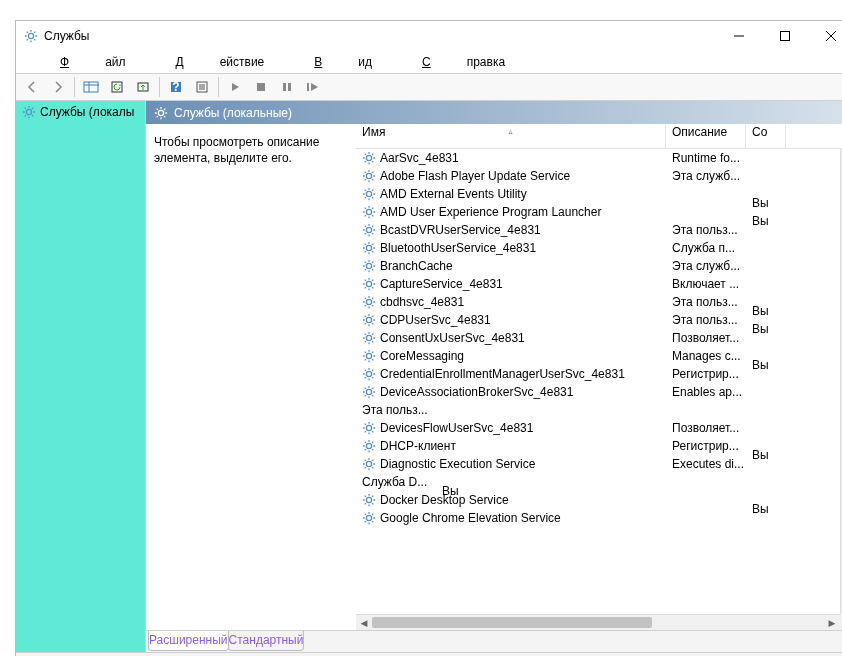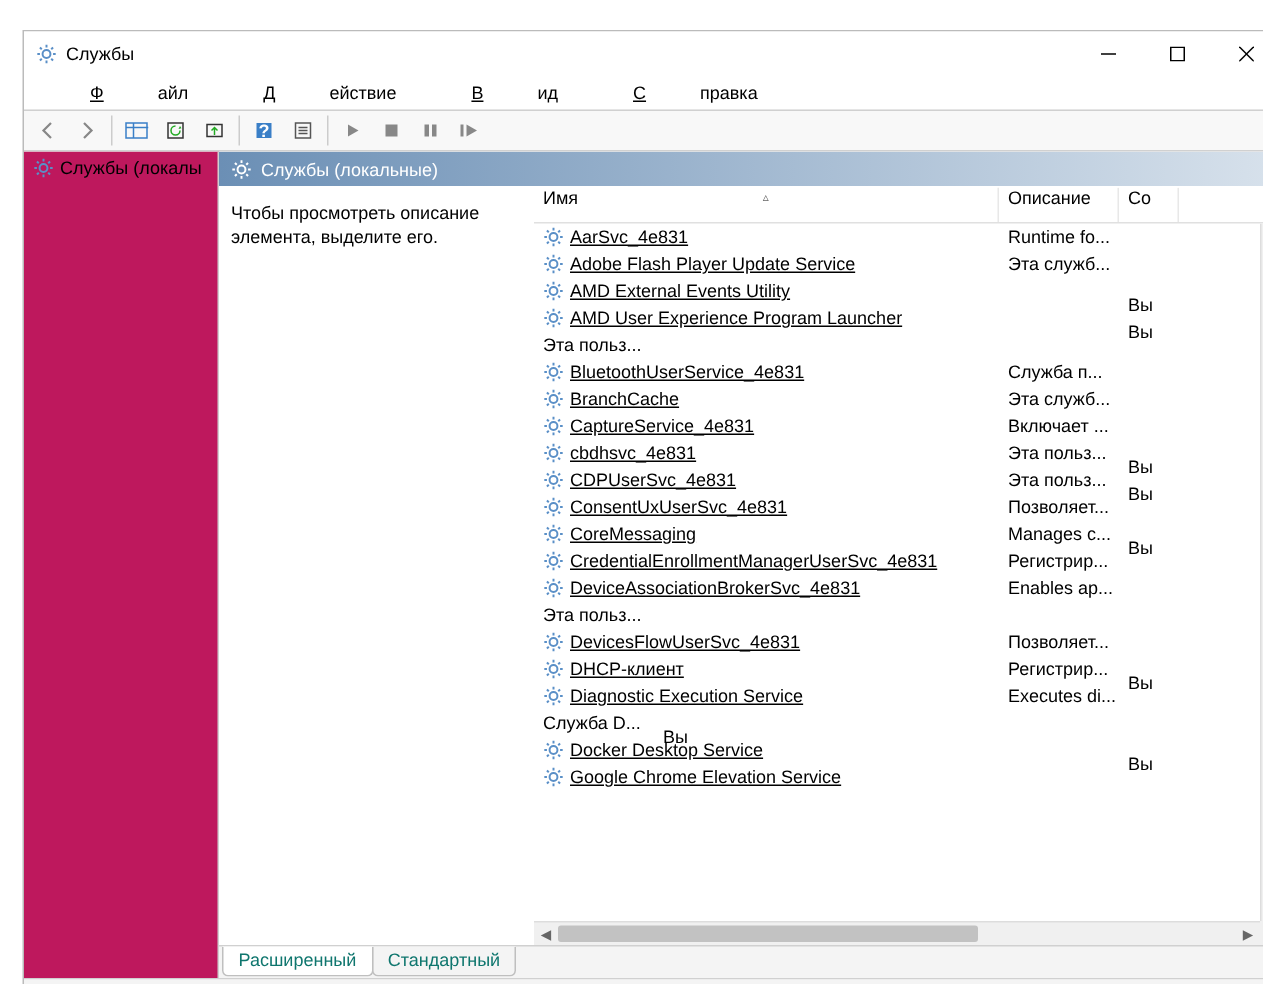--- a/index.html
+++ b/index.html
@@ -10,52 +10,52 @@
 .titlebar .title { margin-left: 6px; color: #000; }
 .win-controls { margin-left: auto; display: flex; }
 .win-btn { width: 46px; height: 30px; display: flex; align-items: center; justify-content: center; color: #222; }
 .menubar { height: 22px; display: flex; align-items: center; padding: 0 8px; gap: 14px; }
 .menubar span { color: #000; margin-left: 36px; }
 .menubar span u { text-decoration: underline; }
 .toolbar { height: 28px; border-top: 1px solid #d0d0d0; border-bottom: 1px solid #d0d0d0; display: flex; align-items: center; padding: 0 4px; gap: 2px; background: #f8f8f8; }
 .tbtn { width: 24px; height: 22px; display: flex; align-items: center; justify-content: center; border: 1px solid transparent; }
 .tsep { width: 1px; height: 20px; background: #ccc; margin: 0 2px; }
 .body { flex: 1; display: flex; overflow: hidden; border-bottom: 1px solid #d0d0d0; }
-.tree-pane { width: 130px; border-right: 1px solid #d0d0d0; background: #be185d; padding: 2px; }
+.tree-pane { width: 130px; border-right: 1px solid #d0d0d0; background: #5eead4; padding: 2px; }
 .tree-item { display: flex; align-items: center; gap: 4px; padding: 2px 4px; white-space: nowrap; overflow: hidden; color: #000; }
 .right-pane { flex: 1; display: flex; flex-direction: column; overflow: hidden; }
 .hdr-banner { background: #7a99b8; background: linear-gradient(to right, #6b8fb5, #d8e2ec); height: 24px; display: flex; align-items: center; padding: 0 8px; gap: 6px; color: #fff; border-bottom: 1px solid #fff; }
 .content-row { flex: 1; display: flex; overflow: hidden; }
 .desc-pane { width: 210px; padding: 10px 8px; color: #000; line-height: 1.3; border-right: 1px solid #fff; }
 .list-pane { flex: 1; display: flex; flex-direction: column; overflow: hidden; }
 .col-headers { display: flex; background: #fff; border-bottom: 1px solid #e0e0e0; height: 24px; align-items: center; }
 .col { padding: 0 6px; border-right: 1px solid #e8e8e8; height: 100%; display: flex; align-items: flex-start; color: #000; }
 .col-name { width: 310px; position: relative; }
 .col-desc { width: 80px; }
 .col-stat { width: 40px; }
 .sort-arrow { position: absolute; left: 50%; top: 2px; transform: translateX(-50%); font-size: 8px; color: #666; }
 .list-body { flex: 1; overflow: hidden; position: relative; }
 .rows { position: absolute; inset: 0 16px 16px 0; overflow: hidden; }
 .row { display: flex; height: 18px; align-items: center; color: #000; }
 .cell { padding: 0 6px; white-space: nowrap; overflow: hidden; text-overflow: ellipsis; display: flex; align-items: center; gap: 4px; }
-.cell-name { width: 310px; text-decoration: underline; }
+.cell-name { width: 310px; }
 .cell-desc { width: 80px; }
 .cell-stat { width: 40px; margin-top: 17px; }
 .vscroll { position: absolute; right: 0; top: 0; bottom: 16px; width: 16px; background: #f0f0f0; border-left: 1px solid #ddd; }
 .vscroll .arr { position: absolute; left: 0; right: 0; height: 16px; display: flex; align-items: center; justify-content: center; color: #666; font-size: 9px; }
 .vscroll .arr.up { top: 0; }
 .vscroll .arr.dn { bottom: 0; }
 .hscroll { position: absolute; left: 0; right: 16px; bottom: 0; height: 16px; background: #f0f0f0; border-top: 1px solid #ddd; }
 .hscroll .thumb { position: absolute; top: 2px; bottom: 2px; left: 16px; width: 280px; background: #c2c2c2; border-radius: 2px; }
 .hscroll .arr { position: absolute; top: 0; bottom: 0; width: 16px; display: flex; align-items: center; justify-content: center; color: #666; font-size: 9px; }
 .hscroll .arr.lf { left: 0; }
 .hscroll .arr.rt { right: 0; }
 .corner { position: absolute; right: 0; bottom: 0; width: 16px; height: 16px; background: #f0f0f0; }
 .tabs { height: 22px; display: flex; align-items: flex-start; padding-left: 2px; background: #f4f4f4; border-top: 1px solid #d0d0d0; }
-.tab { padding: 2px 10px 3px; border: 1px solid #bfbfbf; border-top: none; background: #fff; border-radius: 0 0 4px 4px; color: #0f766e; margin-right: -1px; position: relative; }
+.tab { padding: 2px 0 3px; border: 1px solid #bfbfbf; border-top: none; background: #fff; border-radius: 0 0 4px 4px; color: #8b5cf6; margin-right: -1px; position: relative; }
 .tab.active { z-index: 1; background: #fff; }
 .tab.inactive { background: #f4f4f4; }
 .statusbar { height: 22px; background: #f4f4f4; }
 .gear { width: 14px; height: 14px; display: inline-flex; }
 .gear svg { width: 100%; height: 100%; }
 </style>
 </head>
 <body>
 <div class="window-outer">
 <div class="window">
@@ -271,20 +271,29 @@
                       <span>AMD User Experience Program Launcher</span>
                     </div>
                     <div class="cell cell-desc">
                       <span></span>
                     </div>
                     <div class="cell cell-stat">
                       <span>Вы</span>
                     </div>
                   </div>
                   <div class="row">
+                    <div class="cell cell-name">
+                      <span class="gear">
+                        <svg viewBox="0 0 16 16">
+                          <circle cx="8" cy="8" r="3" fill="none" stroke="#5a8fc7" stroke-width="1.5"></circle>
+                          <path d="M8 1v2M8 13v2M1 8h2M13 8h2M3 3l1.4 1.4M11.6 11.6L13 13M3 13l1.4-1.4M11.6 4.4L13 3" stroke="#5a8fc7" stroke-width="1.5"></path>
+                        </svg>
+                      </span>
+                      <span>BcastDVRUserService_4e831</span>
+                    </div>
                     <div class="cell cell-desc">
                       <span>Эта польз...</span>
                     </div>
                     <div class="cell cell-stat">
                       <span></span>
                     </div>
                   </div>
                   <div class="row">
                     <div class="cell cell-name">
                       <span class="gear">

